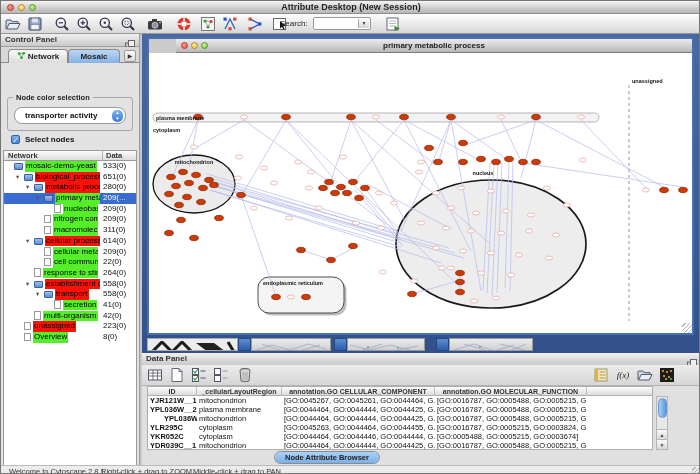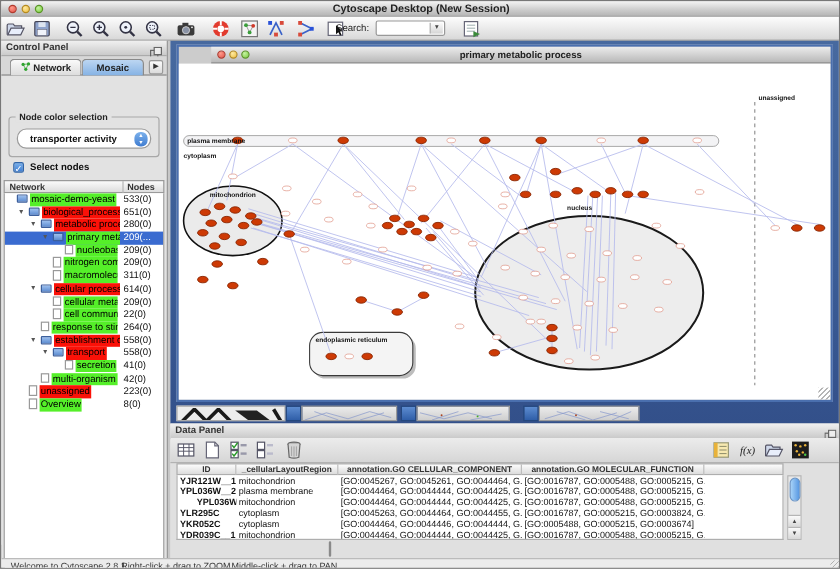--- a/index.html
+++ b/index.html
@@ -101,21 +101,21 @@
   #sb-grip{position:absolute;right:0;bottom:0;width:9px;height:9px;
     background:repeating-linear-gradient(135deg,transparent 0 2px,#b0b0b0 2px 3px);}
 </style>
 </head>
 <body>
 
 <div id="titlebar">
   <span class="light l-red" style="left:6px"></span>
   <span class="light l-yel" style="left:17px"></span>
   <span class="light l-grn" style="left:28px"></span>
-  <span class="title">Cytoscape Desktop (New Session)</span>
+  <span class="title">Attribute Desktop (New Session)</span>
 </div>
 
 <div id="toolbar">
   <span class="tbi" style="left:4px">
       <svg viewBox="0 0 16 16">
         <path d="M1 13 L1 5 Q1 4 2 4 L6 4 L7.2 5.6 L13 5.6 L13 7.5" fill="#cfd8ea" stroke="#556" stroke-width="1"></path>
         <path d="M1.5 13 L4.2 7.5 L15 7.5 L12.3 13 Z" fill="#e8eefb" stroke="#556" stroke-width="1"></path>
       </svg>
     </span>
   <span class="tbi" style="left:26px">
@@ -238,21 +238,21 @@
       <span>transporter activity</span>
       <span class="stepper">▲<br>▼</span>
     </div>
   </div>
   <div id="select-nodes-row">
     <span id="select-nodes-cb">✓</span>
     <span id="select-nodes-label">Select nodes</span>
   </div>
   <div id="tree-header">
     <span class="c1">Network</span>
-    <span class="c2">Nodes</span>
+    <span class="c2">Data</span>
   </div>
   <div id="tree-wrap">
       <div class="trow" style="padding-left: 2px;"><span class="texp"></span><span class="tic folder"></span><span class="chip green" style="max-width: 75px;">mosaic-demo-yeast</span><span class="tcount">533(0)</span></div>
       <div class="trow" style="padding-left: 12px;"><span class="texp">▾</span><span class="tic folder"></span><span class="chip red" style="max-width: 65px;">biological_process</span><span class="tcount">651(0)</span></div>
       <div class="trow" style="padding-left: 22px;"><span class="texp">▾</span><span class="tic folder"></span><span class="chip red" style="max-width: 55px;">metabolic process</span><span class="tcount">280(0)</span></div>
       <div class="trow sel" style="padding-left: 32px;"><span class="texp">▾</span><span class="tic folder"></span><span class="chip green" style="max-width: 45px;">primary metabol</span><span class="tcount">209(...</span></div>
       <div class="trow" style="padding-left: 42px;"><span class="texp"></span><span class="tic file"></span><span class="chip green" style="max-width: 35px;">nucleobase-</span><span class="tcount">209(0)</span></div>
       <div class="trow" style="padding-left: 32px;"><span class="texp"></span><span class="tic file"></span><span class="chip green" style="max-width: 45px;">nitrogen compo</span><span class="tcount">209(0)</span></div>
       <div class="trow" style="padding-left: 32px;"><span class="texp"></span><span class="tic file"></span><span class="chip green" style="max-width: 45px;">macromolecule</span><span class="tcount">311(0)</span></div>
       <div class="trow" style="padding-left: 22px;"><span class="texp">▾</span><span class="tic folder"></span><span class="chip red" style="max-width: 55px;">cellular process</span><span class="tcount">614(0)</span></div>
@@ -597,20 +597,21 @@
         <span class="dtd" style="left: 134px; width: 153px;">[GO:0044464, GO:0044444, GO:0044425, G...</span>
         <span class="dtd" style="left: 287px; width: 152px;">[GO:0016787, GO:0005488, GO:0005215, G...</span>
       </div>
     </div>
   <div id="dp-scroll">
     <div id="dp-thumb"></div>
     <div class="sbtn" style="top:32px">▲</div>
     <div class="sbtn" style="top:42px">▼</div>
   </div>
   <div id="dp-tabs">
+      <span class="dptab sel">Node Attribute Browser</span>
     </div>
 </div>
 
 <div id="statusbar">
   <span style="left:8px">Welcome to Cytoscape 2.8.1</span>
   <span style="left:100px">Right-click + drag to ZOOM</span>
   <span style="left:192px">Middle-click + drag to PAN</span>
   <span id="sb-grip"></span>
 </div>
 

